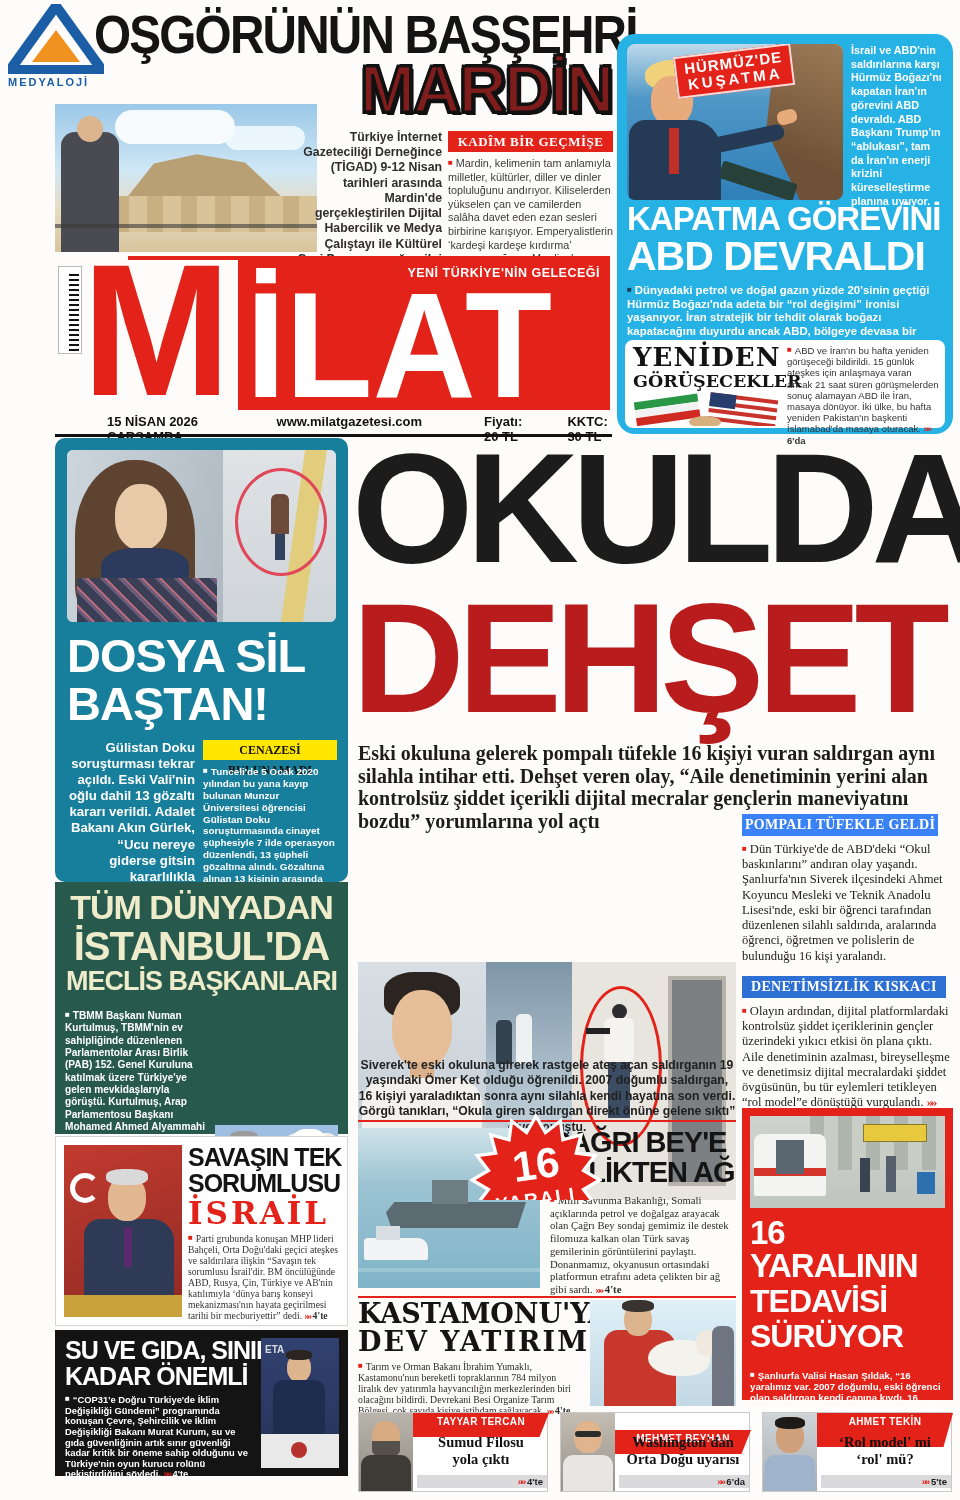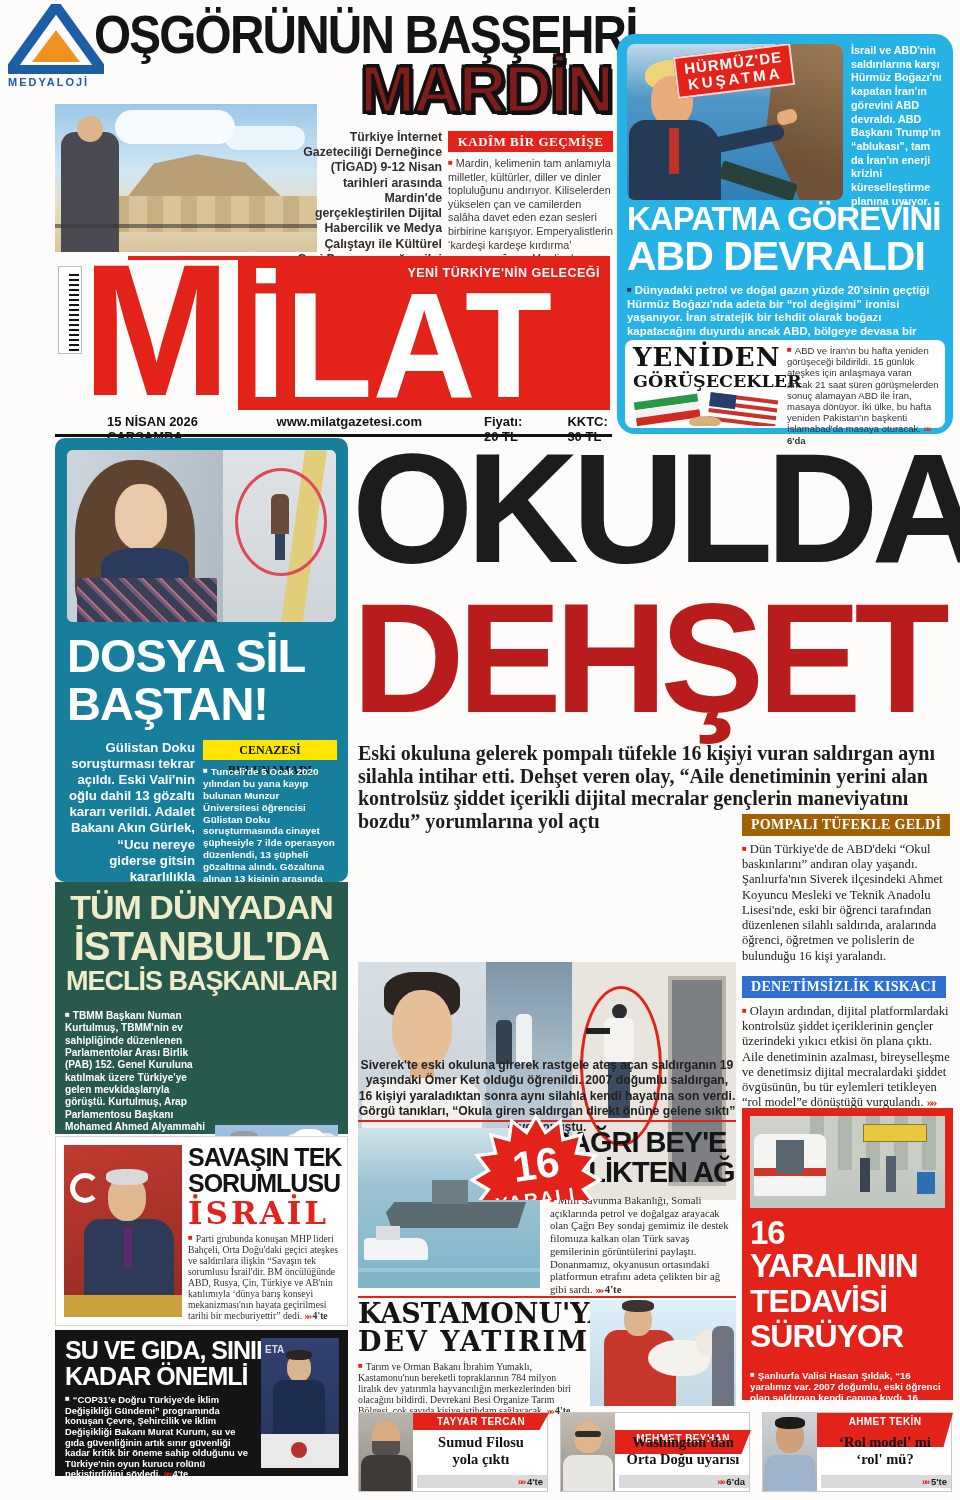--- a/index.html
+++ b/index.html
@@ -151,21 +151,21 @@
       <svg width="132" height="132" viewBox="0 0 120 120">
         <polygon fill="#e32219" stroke="#fff" stroke-width="3" points="118,60 103.2,68.6 113.6,82.2 96.6,84.4 101,101 84.4,96.6 82.2,113.6 68.6,103.2 60,118 51.4,103.2 37.8,113.6 35.6,96.6 19,101 23.4,84.4 6.4,82.2 16.8,68.6 2,60 16.8,51.4 6.4,37.8 23.4,35.6 19,19 35.6,23.4 37.8,6.4 51.4,16.8 60,2 68.6,16.8 82.2,6.4 84.4,23.4 101,19 96.6,35.6 113.6,37.8 103.2,51.4"></polygon>
       </svg>
       <div class="abs hl white" style="left:0;top:30px;width:132px;text-align:center;font-size:42px;transform:rotate(-8deg)">16</div>
       <div class="abs hl white" style="left:0;top:76px;width:132px;text-align:center;font-size:19px;letter-spacing:2px;transform:rotate(-8deg)">YARALI</div>
     </div>
   </div>
   <div class="abs b cap" style="left:358px;top:1058px;width:378px;font-size:12.2px;text-align:center;color:#202020">Siverek'te eski okuluna girerek rastgele ateş açan saldırganın 19 yaşındaki Ömer Ket olduğu öğrenildi. 2007 doğumlu saldırgan, 16 kişiyi yaraladıktan sonra aynı silahla kendi hayatına son verdi. Görgü tanıkları, “Okula giren saldırgan direkt önüne gelene sıktı” diye konuştu.</div>
 
   <div class="abs" style="left:742px;top:814px;width:211px">
-    <div class="lbl serif" style="background:#a16207;color:#fff;font-size:14px;padding:3px 9px;letter-spacing:.3px">POMPALI TÜFEKLE GELDİ</div>
+    <div class="lbl serif" style="background:#3b82f6;color:#fff;font-size:14px;padding:3px 3px;letter-spacing:.3px">POMPALI TÜFEKLE GELDİ</div>
     <div class="serif" style="margin-top:6px;font-size:12.6px;line-height:1.21;color:#222">
       <span class="blt">■</span><span>Dün Türkiye'de de ABD'deki “Okul baskınlarını” andıran olay yaşandı. Şanlıurfa'nın Siverek ilçesindeki Ahmet Koyuncu Mesleki ve Teknik Anadolu Lisesi'nde, eski bir öğrenci tarafından düzenlenen silahlı saldırıda, aralarında öğrenci, öğretmen ve polislerin de bulunduğu 16 kişi yaralandı.</span>
     </div>
     <div class="lbl serif" style="background:#2d6fd2;color:#fff;font-size:14px;padding:3px 9px;margin-top:12px;letter-spacing:.3px">DENETİMSİZLİK KISKACI</div>
     <div class="serif" style="margin-top:6px;font-size:12.6px;line-height:1.21;color:#222">
       <span class="blt">■</span><span>Olayın ardından, dijital platformlardaki kontrolsüz şiddet içeriklerinin gençler üzerindeki yıkıcı etkisi ön plana çıktı. Aile denetiminin azalması, bireyselleşme ve denetimsiz dijital mecralardaki şiddet övgüsünün, bu tür eylemleri tetikleyen “rol model”e dönüştüğü vurgulandı.</span>
       <span class="arr">»»</span>
       <b>4'te</b>
     </div>
   </div>
@@ -309,21 +309,21 @@
   </div>
 
   <div class="abs" style="left:358px;top:1412px;width:595px;height:82px;display:flex;gap:12px">
 
     <div style="position:relative;width:190px;height:80px;background:#fff;border:1px solid #c9c9c9">
       <div class="photo" style="position:absolute;left:0;top:0;width:54px;height:78px;background:linear-gradient(180deg,#b9b4ac 0%,#8e8a82 100%)">
         <div style="position:absolute;left:13px;top:8px;width:28px;height:32px;background:#d8ab82;border-radius:46%"></div>
         <div style="position:absolute;left:13px;top:28px;width:28px;height:16px;background:#55504a;border-radius:0 0 40% 40%"></div>
         <div style="position:absolute;left:2px;top:42px;width:50px;height:36px;background:#3e3a36;border-radius:10px 10px 0 0"></div>
       </div>
-      <div class="lbl" style="position:absolute;left:54px;top:0;width:136px;height:17px;background:#e32219;color:#fff;font-size:10px;line-height:17px;letter-spacing:.4px;clip-path:polygon(0 0,100% 0,93% 100%,0 100%)">TAYYAR TERCAN</div>
+      <div class="lbl" style="position:absolute;left:54px;top:0;width:136px;height:24px;background:#e32219;color:#fff;font-size:10px;line-height:17px;letter-spacing:.4px;clip-path:polygon(0 0,100% 0,93% 100%,0 100%)">TAYYAR TERCAN</div>
       <div class="serif b" style="position:absolute;left:56px;top:21px;width:132px;text-align:center;font-size:14.5px;line-height:1.15;color:#111">
         <div>Sumud Filosu</div>
         <div>yola çıktı</div>
       </div>
       <div style="position:absolute;left:58px;bottom:3px;width:130px;height:13px;background:#dadadc;text-align:right;font-size:9.5px;line-height:13px;padding-right:4px">
         <span class="arr">»»</span>
         <b>4'te</b>
       </div>
     </div>
 

